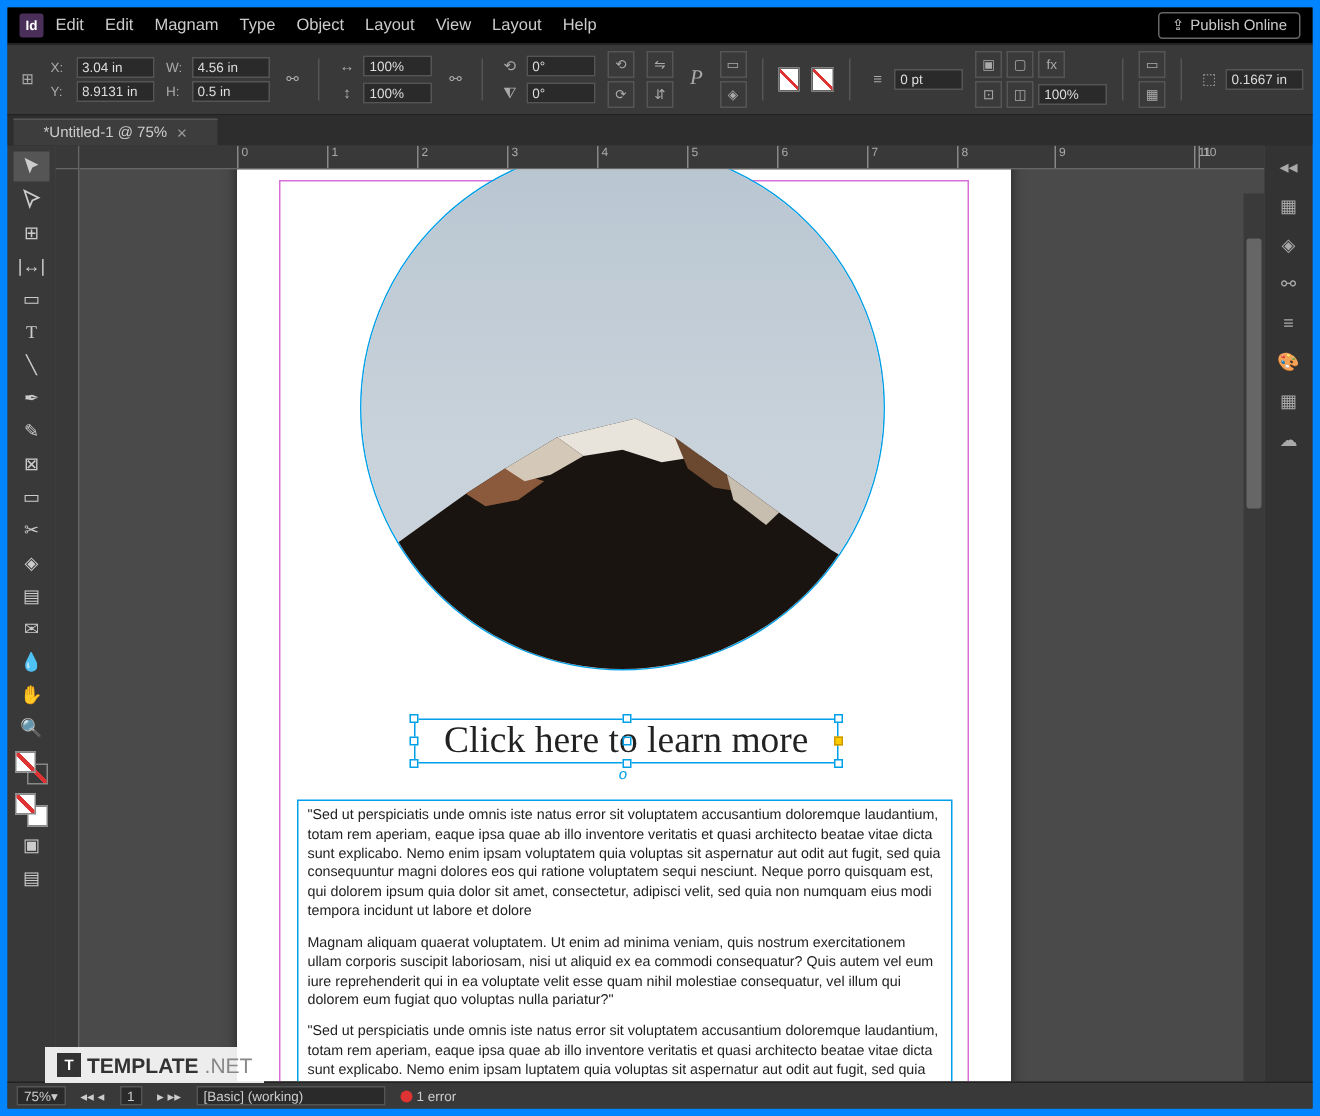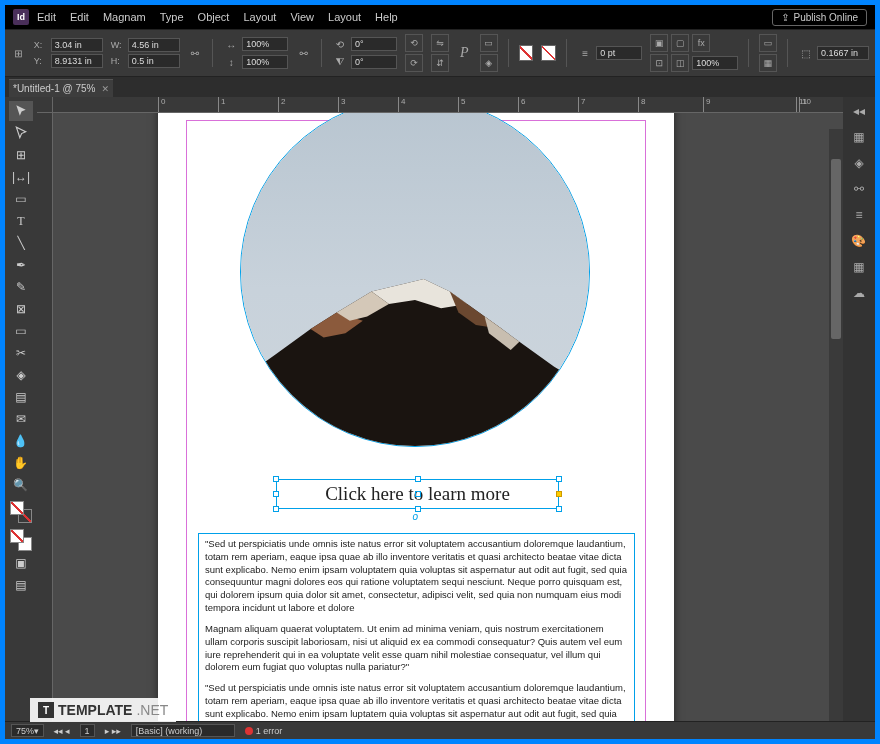--- a/index.html
+++ b/index.html
@@ -15,21 +15,21 @@
 .cb-row{display:flex;align-items:center;gap:3px;}
 .cb-label{font-size:9px;color:#aaa;width:14px;}
 .cb-input{background:#2a2a2a;border:1px solid #555;color:#ddd;font-size:9px;padding:1px 3px;width:46px;height:14px;}
 .cb-input.wide{width:52px;}
 .cb-icon{width:16px;height:16px;display:flex;align-items:center;justify-content:center;color:#aaa;font-size:10px;}
 .cb-btn{width:18px;height:18px;background:#3a3a3a;border:1px solid #555;display:flex;align-items:center;justify-content:center;color:#aaa;font-size:9px;}
 .cb-sep{width:1px;height:28px;background:#555;margin:0 2px;}
 .cb-swatch{width:16px;height:16px;background:#fff;border:1px solid #666;position:relative;}
 .cb-swatch.slash::after{content:"";position:absolute;inset:0;background:linear-gradient(45deg,transparent 45%,#d33 45%,#d33 55%,transparent 55%);}
 .tabbar{height:20px;background:#2d2d2d;display:flex;align-items:flex-end;padding-left:4px;color:#ccc;font-size:10px;}
-.tab{background:#3d3d3d;padding:3px 4px;border-top:1px solid #555;display:flex;align-items:center;gap:6px;}
+.tab{background:#3d3d3d;padding:3px 20px;border-top:1px solid #555;display:flex;align-items:center;gap:6px;}
 .tab .close{font-size:9px;color:#999;}
 .workspace{flex:1;display:flex;overflow:hidden;}
 .toolbox{width:32px;background:#393939;display:flex;flex-direction:column;align-items:center;padding-top:4px;gap:2px;}
 .tool{width:24px;height:20px;display:flex;align-items:center;justify-content:center;color:#ccc;font-size:12px;cursor:pointer;}
 .tool.sel{background:#555;}
 .tool svg{width:14px;height:14px;fill:#ccc;}
 .color-swatch{width:22px;height:22px;position:relative;margin-top:4px;}
 .color-swatch .fg{position:absolute;width:14px;height:14px;background:#fff;border:1px solid #888;top:0;left:0;}
 .color-swatch .bg{position:absolute;width:14px;height:14px;background:#393939;border:1px solid #888;bottom:0;right:0;}
 .color-swatch .fg.slash::after,.color-swatch .bg.slash::after{content:"";position:absolute;inset:0;background:linear-gradient(45deg,transparent 42%,#d33 42%,#d33 58%,transparent 58%);}
@@ -40,21 +40,21 @@
 .ruler-corner{position:absolute;top:0;left:0;width:16px;height:16px;background:#393939;border-right:1px solid #666;border-bottom:1px solid #666;}
 .canvas-area{position:absolute;top:16px;left:16px;right:0;bottom:0;overflow:hidden;}
 .page{position:absolute;left:105px;top:-8px;width:516px;height:680px;background:#fff;box-shadow:0 0 8px rgba(0,0,0,.5);}
 .margin-guide{position:absolute;border:1px solid #d970d9;pointer-events:none;}
 .margin-guide.inner{top:15px;left:28px;right:28px;bottom:30px;}
 .circle-img{position:absolute;top:-8px;left:82px;width:350px;height:350px;border-radius:50%;overflow:hidden;border:1px solid #00a0e9;}
 .sky{position:absolute;inset:0;background:linear-gradient(#b8c5d0,#c8d2db 55%,#cdd5dc);}
 .mountain{position:absolute;bottom:0;left:0;right:0;height:48%;}
 .mountain svg{width:100%;height:100%;display:block;}
 .hyperlink-frame{position:absolute;top:374px;left:118px;width:283px;height:30px;border:1px solid #00a0e9;display:flex;align-items:center;justify-content:center;}
-.hyperlink-frame .txt{font-family:Georgia,serif;font-size:19px;color:#222;}
+.hyperlink-frame .txt{font-family:Georgia,serif;font-size:25px;color:#222;}
 .handle{position:absolute;width:6px;height:6px;background:#fff;border:1px solid #00a0e9;}
 .handle.tl{top:-4px;left:-4px;}.handle.tm{top:-4px;left:50%;margin-left:-3px;}.handle.tr{top:-4px;right:-4px;}
 .handle.ml{top:50%;left:-4px;margin-top:-3px;}.handle.mr{top:50%;right:-4px;margin-top:-3px;}
 .handle.bl{bottom:-4px;left:-4px;}.handle.bm{bottom:-4px;left:50%;margin-left:-3px;}.handle.br{bottom:-4px;right:-4px;}
 .handle.yellow{background:#ffcc00;border-color:#cc9900;}
 .center-dot{position:absolute;top:50%;left:50%;width:6px;height:6px;margin:-3px 0 0 -3px;border:1px solid #00a0e9;background:transparent;}
 .rot-ind{position:absolute;bottom:-14px;left:50%;margin-left:-5px;font-style:italic;font-size:10px;color:#00a0e9;}
 .body-frame{position:absolute;top:428px;left:40px;width:437px;border:1px solid #00a0e9;padding:4px 6px;font-size:9.5px;line-height:1.35;color:#222;}
 .body-frame p{margin-bottom:8px;}
 .right-dock{width:32px;background:#333;display:flex;flex-direction:column;align-items:center;padding-top:4px;gap:6px;}
@@ -305,21 +305,21 @@
     </div>
   </div>
 
   <div class="statusbar">
     <div class="field"><span>75%</span> ▾</div>
     <span>◂◂ ◂</span>
     <div class="field">
         <span>1</span>
       </div>
     <span>▸ ▸▸</span>
-    <div class="field" style="width:104px">
+    <div class="field" style="width:126px">
         <span>[Basic] (working)</span>
       </div>
     <div class="err">
       <div class="err-dot"></div>
       <span>1 error</span>
     </div>
   </div>
 </div>
 
 <div class="watermark">

